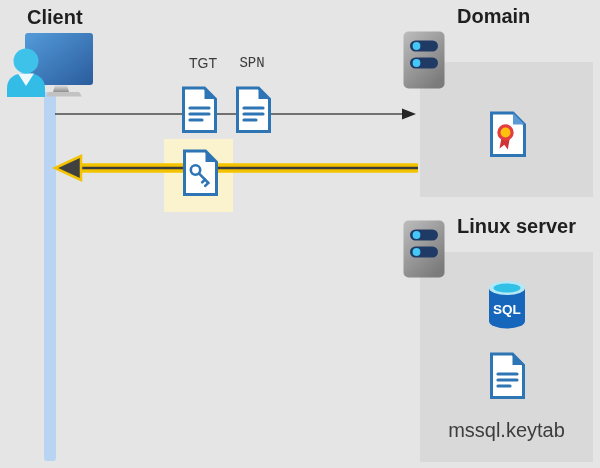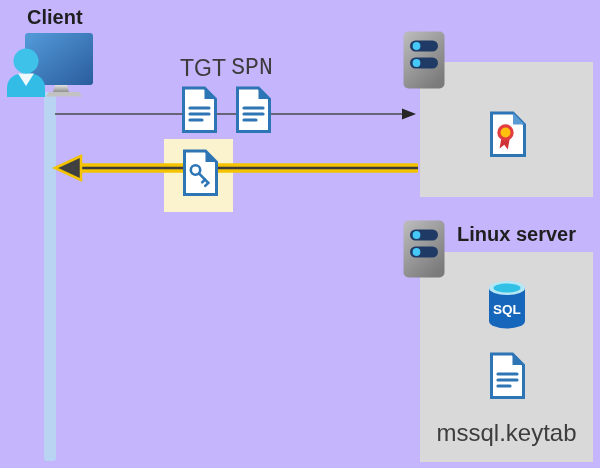--- a/index.html
+++ b/index.html
@@ -1,32 +1,32 @@
 <!DOCTYPE html>
 <html><head>
 <meta charset="utf-8">
 <style>
   html,body{margin:0;padding:0;background:#fff;}
-  .diagram{position:relative;width:600px;height:468px;background:#c4b5fd;overflow:hidden;
+  .diagram{position:relative;width:600px;height:468px;background:#e5e5e5;overflow:hidden;
            font-family:"Liberation Sans",sans-serif;}
   .panel{position:absolute;background:#d9d9d9;}
   .panel.dc{left:420px;top:62px;width:173px;height:135px;}
   .panel.linux{left:420px;top:252px;width:173px;height:210px;}
   .highlight-box{position:absolute;left:164px;top:139px;width:69px;height:73px;background:#fbf3cd;}
   .timeline{position:absolute;left:44px;top:92px;width:12px;height:369px;background:#b9d4f3;
             border-radius:0 0 3px 3px;}
   .title{position:absolute;font-weight:bold;font-size:20px;color:#1f1f1f;line-height:25px;}
   .client-title{left:27px;top:5px;}
   .dc-title{left:457px;top:4px;}
-  .linux-title{left:457px;top:222px;text-align:right;}
-  .small-label{position:absolute;top:55px;width:50px;text-align:center;font-size:23px;color:#3b3b3b;}
+  .linux-title{left:457px;top:214px;text-align:right;}
+  .small-label{position:absolute;top:55px;width:50px;text-align:center;font-size:14px;color:#3b3b3b;}
   .tgt-label{left:178px;}
   .spn-label{left:227px;font-family:Liberation Mono, monospace;}
   .keytab-label{position:absolute;left:420px;top:419px;width:173px;text-align:center;
-                font-size:24px;color:#3d3d3d;}
+                font-size:20px;color:#3d3d3d;}
   svg{position:absolute;display:block;}
   .req-arrow{left:50px;top:104px;}
   .resp-arrow{left:48px;top:152px;}
   .client-icon{left:5px;top:30px;}
   .doc-tgt{left:181px;top:86px;}
   .doc-spn{left:235px;top:86px;}
   .doc-key{left:182px;top:149px;}
   .srv-dc{left:403px;top:31px;}
   .srv-linux{left:403px;top:220px;}
   .cert-icon{left:489px;top:111px;}
@@ -114,20 +114,21 @@
       </linearGradient>
     </defs>
     <rect x="0.5" y="0.5" width="41" height="57" rx="5" fill="url(#srvG1)"></rect>
     <rect x="7" y="9.5" width="28" height="11" rx="5.5" fill="#203a66"></rect>
     <circle cx="13.5" cy="15" r="3.9" fill="#45c8f5"></circle>
     <rect x="7" y="26.5" width="28" height="11" rx="5.5" fill="#203a66"></rect>
     <circle cx="13.5" cy="32" r="3.9" fill="#45c8f5"></circle>
   </svg>
 
   <div class="title dc-title">
+    <div>Domain</div>
   </div>
 
   <svg class="cert-icon" width="38" height="47" viewBox="0 0 38 47">
     <path d="M2.5,2 H24 L35.5,13.5 V44.5 H2.5 Z" fill="#ffffff" stroke="#2e75b6" stroke-width="3"></path>
     <polygon points="24,2 35.5,13.5 24,13.5" fill="#5b9bd5"></polygon>
     <polygon points="12.5,26.5 10.5,37.5 15.3,33.8 18.8,38.5 20.8,27" fill="#cf3237"></polygon>
     <circle cx="16.5" cy="21.5" r="6.6" fill="#ffc10e" stroke="#e23d3f" stroke-width="3.2"></circle>
   </svg>
 
   <svg class="srv-linux" width="42" height="58" viewBox="0 0 42 58">

